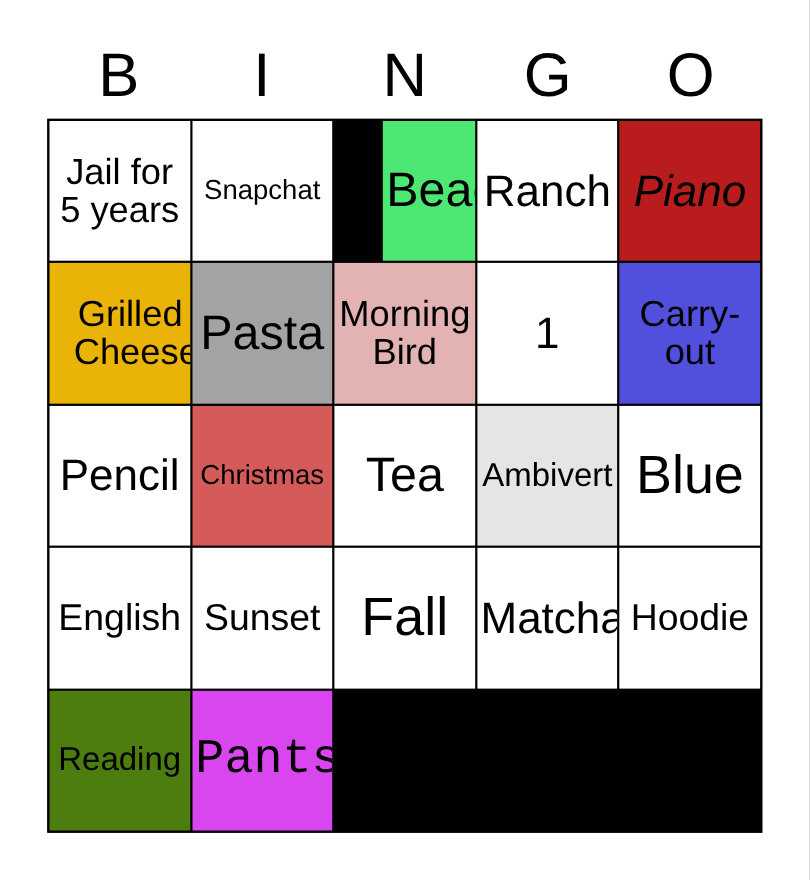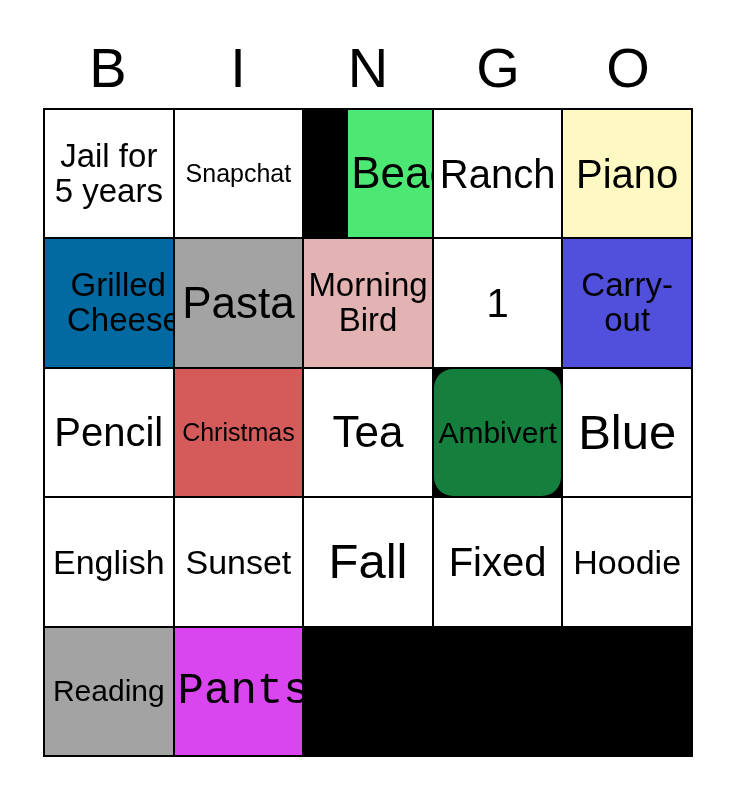--- a/index.html
+++ b/index.html
@@ -108,25 +108,25 @@
     </div>
     <div class="cell" style="background-color: rgb(255, 255, 255);">
       <span class="cell-text fs-xs">Snapchat</span>
     </div>
     <div class="cell" style="background-color: rgb(76, 232, 115); margin-left: 44px;">
       <span class="cell-text fs-xl">Beach</span>
     </div>
     <div class="cell" style="background-color: rgb(255, 255, 255);">
       <span class="cell-text fs-l">Ranch</span>
     </div>
-    <div class="cell" style="background-color: #fef9c3;">
+    <div class="cell" style="background-color: #b91c1c; font-style: italic;">
       <span class="cell-text fs-l">Piano</span>
     </div>
 
-    <div class="cell" style="background-color: #0369a1; padding-left: 22px;">
+    <div class="cell" style="background-color: #eab308; padding-left: 22px;">
       <span class="cell-text fs-2l">Grilled
 Cheese</span>
     </div>
     <div class="cell" style="background-color: #a3a3a3;">
       <span class="cell-text fs-xl">Pasta</span>
     </div>
     <div class="cell" style="background-color: rgb(227, 178, 179);">
       <span class="cell-text fs-2l">Morning
 Bird</span>
     </div>
@@ -140,44 +140,44 @@
 
     <div class="cell" style="background-color: rgb(255, 255, 255);">
       <span class="cell-text fs-l">Pencil</span>
     </div>
     <div class="cell" style="background-color: rgb(213, 91, 91);">
       <span class="cell-text fs-xs">Christmas</span>
     </div>
     <div class="cell" style="background-color: rgb(255, 255, 255);">
       <span class="cell-text fs-xl">Tea</span>
     </div>
-    <div class="cell" style="background-color: #15803d; border-radius: 19px;">
+    <div class="cell" style="background-color: #e5e5e5;">
       <span class="cell-text fs-s">Ambivert</span>
     </div>
 
     <div class="cell" style="background-color: rgb(255, 255, 255);">
       <span class="cell-text fs-xxl">Blue</span>
     </div>
     <div class="cell" style="background-color: rgb(255, 255, 255);">
       <span class="cell-text fs-m">English</span>
     </div>
     <div class="cell" style="background-color: rgb(255, 255, 255);">
       <span class="cell-text fs-m">Sunset</span>
     </div>
     <div class="cell" style="background-color: rgb(255, 255, 255);">
       <span class="cell-text fs-xxl">Fall</span>
     </div>
     <div class="cell" style="background-color: rgb(255, 255, 255);">
-      <span class="cell-text fs-l">Fixed</span>
+      <span class="cell-text fs-l">Matcha</span>
     </div>
 
     <div class="cell" style="background-color: rgb(255, 255, 255);">
       <span class="cell-text fs-m">Hoodie</span>
     </div>
-    <div class="cell" style="background-color: #a3a3a3;">
+    <div class="cell" style="background-color: #4d7c0f;">
       <span class="cell-text fs-s">Reading</span>
     </div>
     <div class="cell" style="background-color: #d946ef; font-family: Liberation Mono, monospace;">
       <span class="cell-text fs-xl">Pants</span>
     </div>
 
   </div>
 </div>
 
 </body></html>

